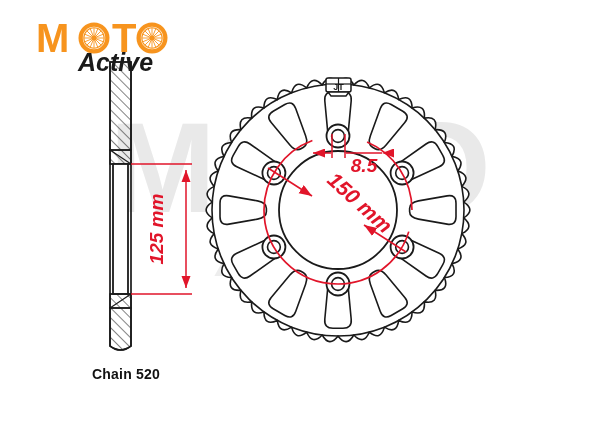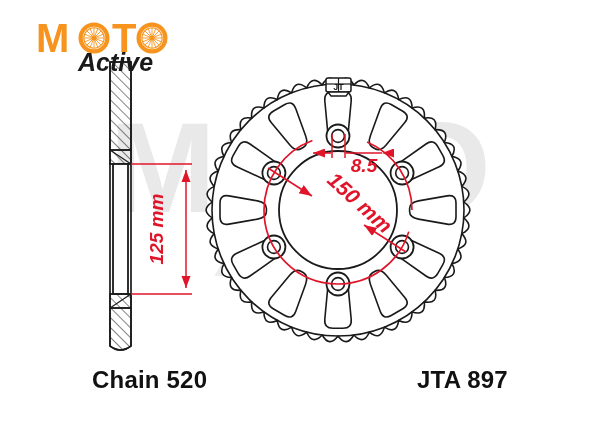--- a/index.html
+++ b/index.html
@@ -41,21 +41,21 @@
     left: 0; top: 0;
     width: 600px;
     height: 428px;
   }
 
   
   .caption {
     position: absolute;
     font-family: "Liberation Sans", sans-serif;
     font-weight: bold;
-    font-size: 24px;
+    font-size: 14px;
     color: #111111;
     letter-spacing: 0.2px;
     white-space: nowrap;
   }
   #chain-label  { left: 92px;  top: 366px; }
   #part-label   { left: 417px; top: 366px; }
 </style>
 </head>
 <body>
 
@@ -256,15 +256,14 @@
       <line x1="345" y1="134" x2="345" y2="158"></line>
 
       <line x1="313" y1="153" x2="331" y2="153" marker-start="url(#ahr)"></line>
       <line x1="346" y1="153" x2="382" y2="153" marker-end="url(#ahr)"></line>
     </g>
     <text x="364" y="172" fill="#E1152A" font-family="'Liberation Sans', sans-serif" font-size="19" font-weight="bold" font-style="italic" text-anchor="middle">8.5</text>
 
   </svg>
 
   <div class="caption" id="chain-label">Chain 520</div>
-  <div class="caption" id="part-label">JTA 897</div>
 
 </div>
 
 </body></html>

